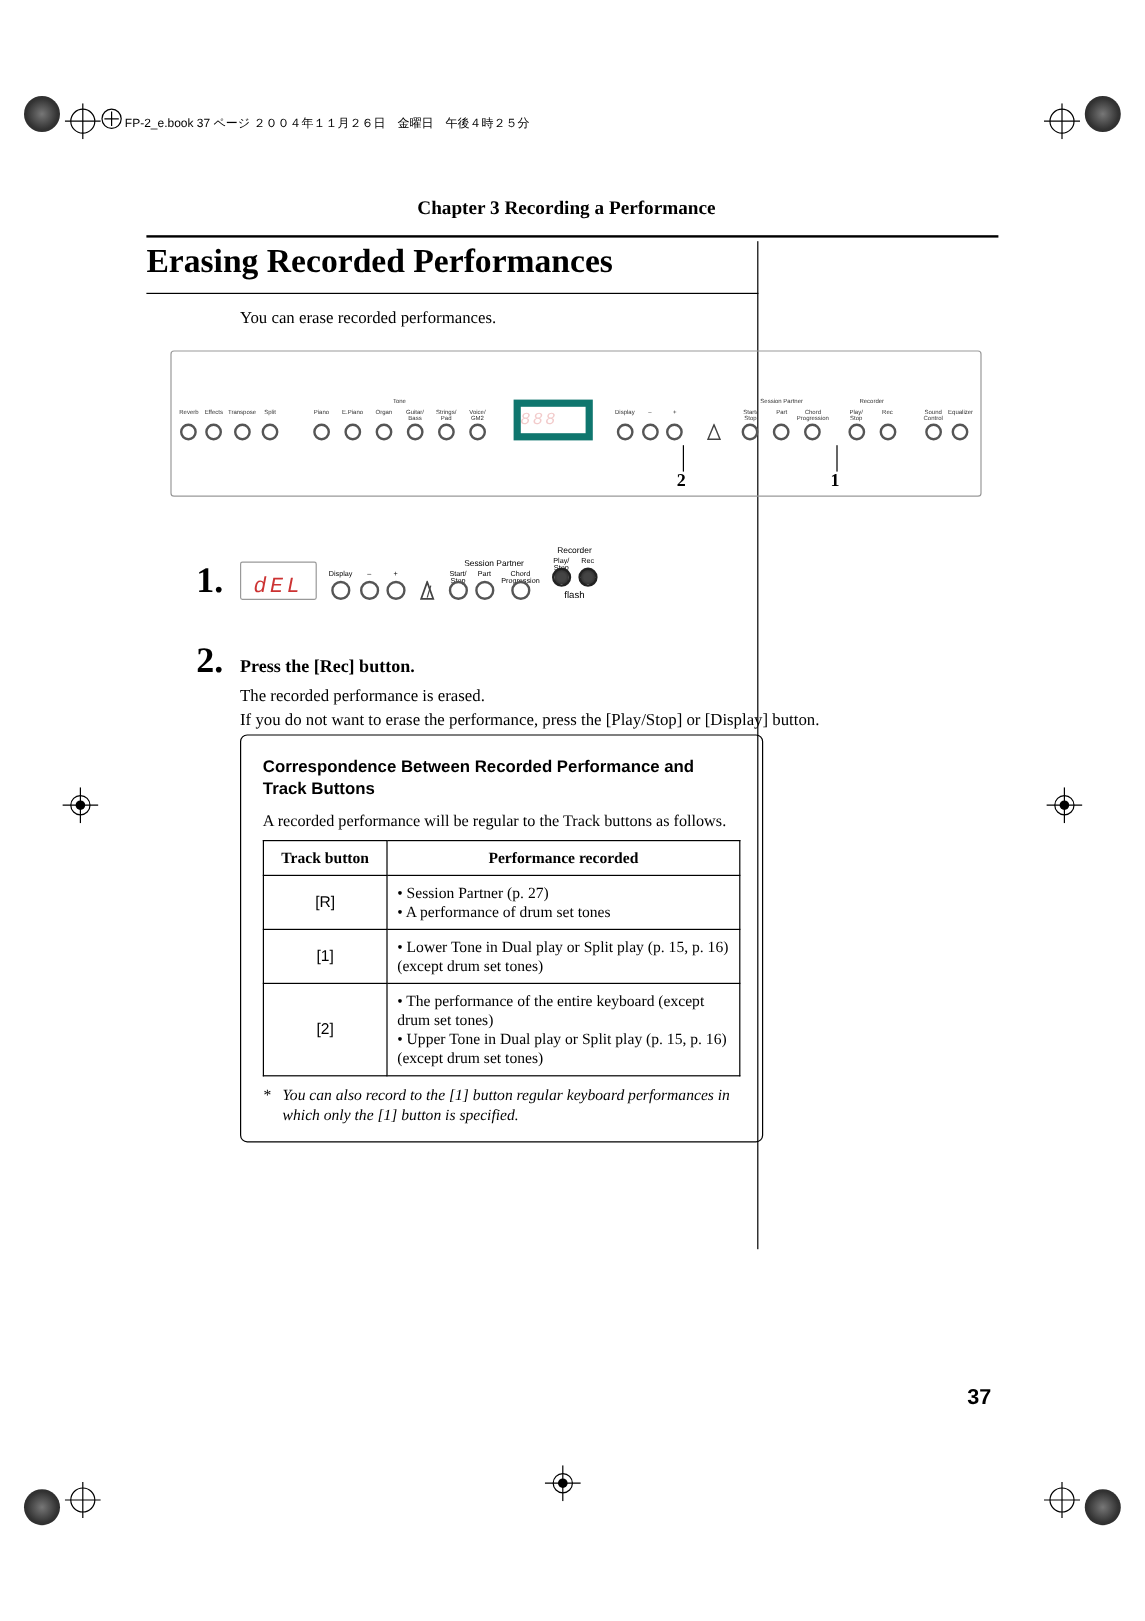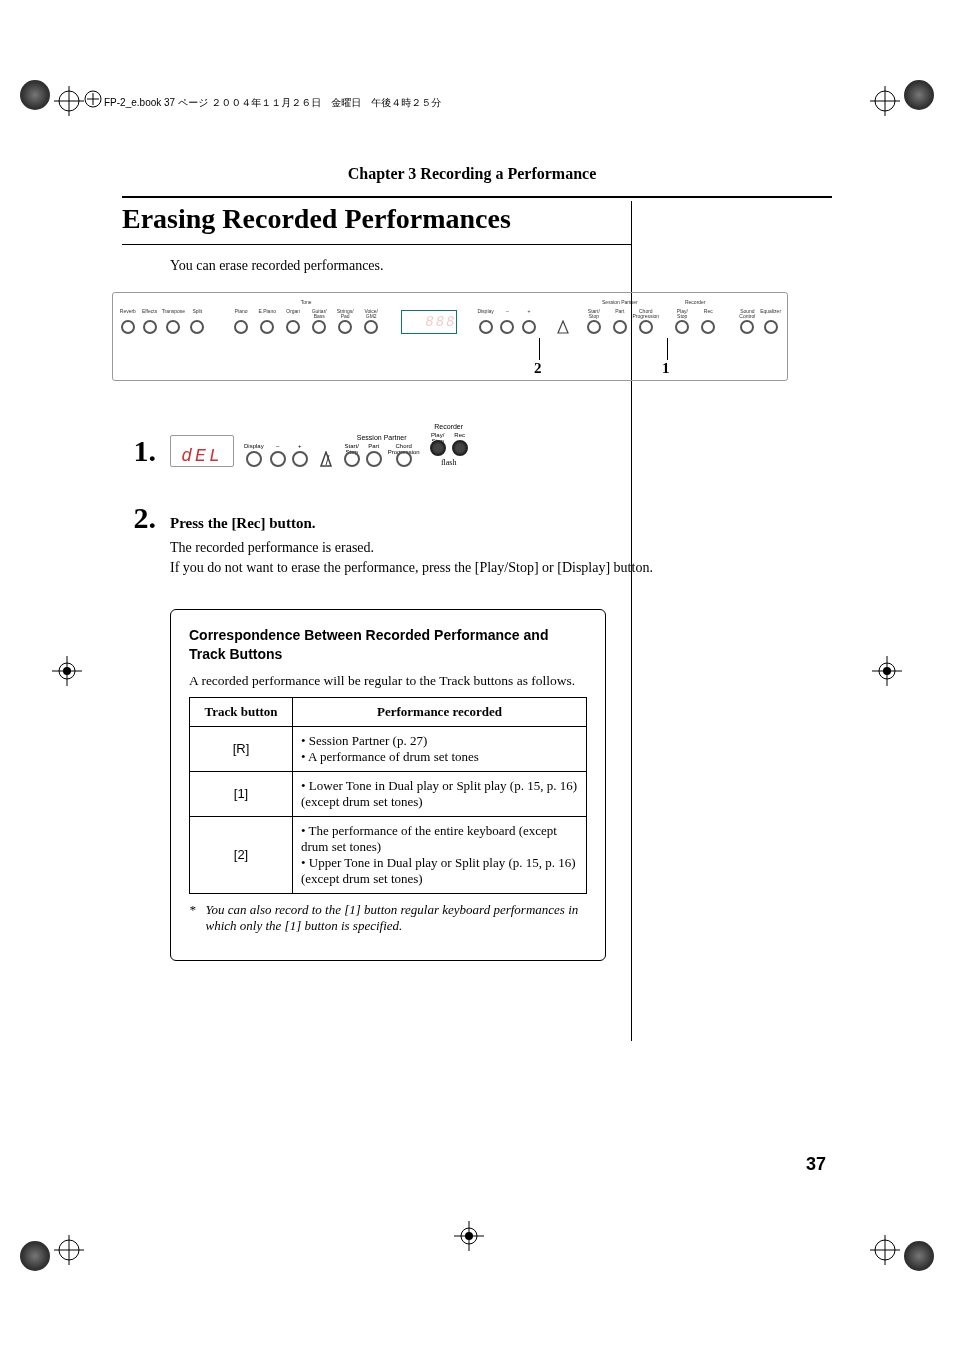--- a/index.html
+++ b/index.html
@@ -88,21 +88,21 @@
   .title-bar .side-rule {
     width: 200px;
     border-left: 1px solid #000;
     height: 840px;
     margin-left: -1px;
   }
 
   .content-col {
     position: absolute;
     top: 258px;
-    left: 170px;
+    left: 200px;
     width: 616px;
   }
 
   .intro { font-size: 14px; margin-bottom: 18px; }
 
   .panel-box {
     border: 1px solid #999;
     border-radius: 3px;
     padding: 8px 6px 6px 6px;
     position: relative;
@@ -127,23 +127,24 @@
     position: relative;
     padding-top: 8px;
   }
   .grp-title {
     position: absolute;
     top: -2px; left: 0; right: 0;
     text-align: center;
     font-size: 5px;
   }
   .disp-box {
-    width: 54px; height: 22px; border: 1px solid #0f766e;
-    display: flex; align-items: center; justify-content: flex-end;
+    width: 54px; height: 22px; border: 6px solid #0f766e;
+    display: flex; align-items: center; justify-content: flex-start;
     margin-bottom: 0;
+    margin-top: 32px;
   }
   .seg7 {
     font-family: "Courier New", monospace;
     color: #c33; letter-spacing: 2px; font-size: 14px;
     font-style: italic;
   }
   .callout-lines {
     position: relative; height: 36px; margin-top: 4px;
   }
   .callout-lines .v1 { position: absolute; left: 420px; top: 0; width: 1px; height: 22px; background: #000; }
@@ -179,27 +180,26 @@
     display: flex; align-items: flex-end; justify-content: center;
   }
   .mini-disp .seg7 { font-size: 18px; letter-spacing: 3px; }
   .mini-group { display: flex; flex-direction: column; align-items: center; }
   .mini-group .grp-lbl { font-size: 7px; margin-bottom: 2px; }
   .mini-btns { display: flex; gap: 6px; }
   .mini-btn { display: flex; flex-direction: column; align-items: center; }
   .mini-btn .lbl { font-size: 6px; height: 8px; text-align: center; white-space: pre; }
   .mini-btn .ring { width: 16px; height: 16px; border: 2px solid #555; border-radius: 50%; box-sizing: border-box; }
   .mini-btn .ring.dark { background: radial-gradient(circle, #444 40%, #222 100%); border-color: #222; }
-  .mini-flash { font-size: 8px; text-align: right; margin-top: 2px; font-family: Liberation Serif, serif; }
+  .mini-flash { font-size: 8px; text-align: right; margin-top: 2px; }
 
   .info-box {
-    margin-top: 30px;
     border: 1px solid #000;
     border-radius: 6px;
-    padding: 16px 18px 26px 18px;
+    padding: 16px 18px 14px 18px;
     width: 398px;
   }
   .info-box h3 {
     font-family: Arial, sans-serif;
     font-weight: bold;
     font-size: 14px;
     margin: 0 0 8px 0;
     line-height: 1.4;
   }
   .info-box .lead { font-size: 13.5px; margin-bottom: 8px; }

